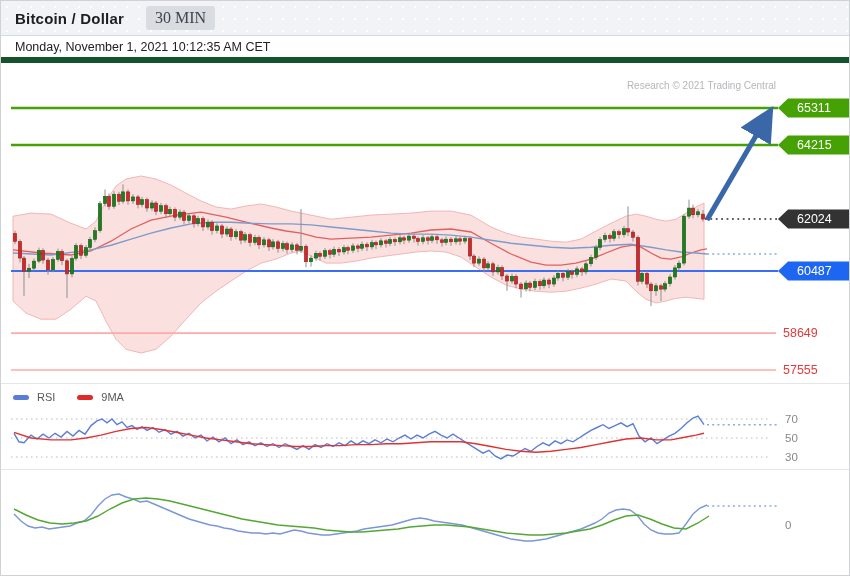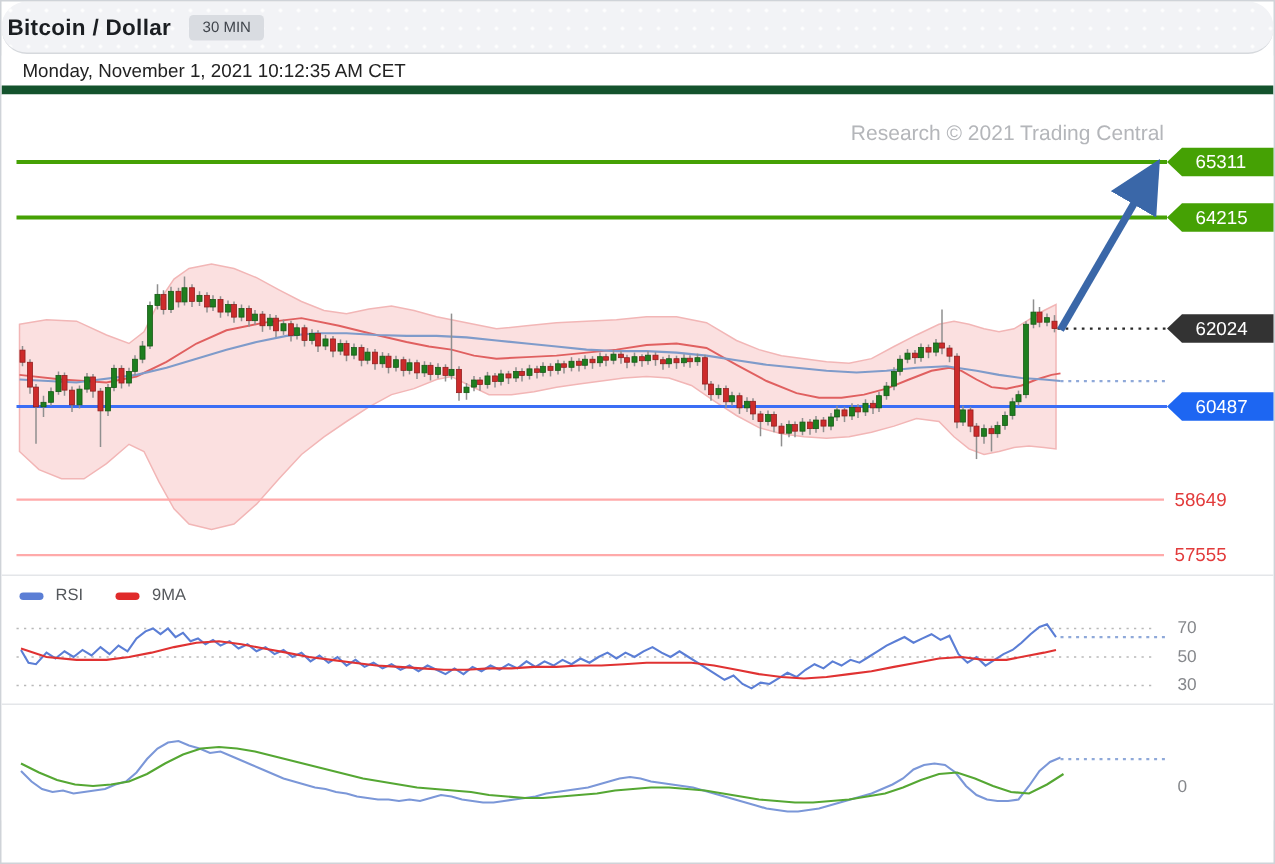--- a/index.html
+++ b/index.html
@@ -1,39 +1,39 @@
 <!DOCTYPE html>
 <html><head>
 <meta charset="utf-8">
 <style>
   html,body{margin:0;padding:0;background:#fff;}
   *{box-sizing:border-box;}
   body{font-family:"Liberation Sans", sans-serif; -webkit-font-smoothing:antialiased;}
   #card{position:relative;width:850px;height:576px;background:#ffffff;border:1px solid #cfd3d8;overflow:hidden;}
   .titlebar{position:absolute;left:0;top:0;width:100%;height:35px;background:#f2f3f6;
     background-image:radial-gradient(circle, rgba(255,255,255,0.9) 1px, transparent 1.3px);
-    background-size:12px 12px;border-bottom:1px solid #d6d9dd;display:flex;align-items:center;padding:0 4px;border-radius:17px;}
+    background-size:12px 12px;border-bottom:1px solid #d6d9dd;display:flex;align-items:center;padding:0 14px;}
   .title{font-size:15px;font-weight:bold;color:#1b1e22;letter-spacing:.2px;}
-  .badge{margin-left:12px;background:#d9dce1;color:#40454c;font-size:10px;padding:3px 9px;border-radius:3px;}
+  .badge{margin-left:22px;background:#d9dce1;color:#40454c;font-size:16px;padding:3px 9px;border-radius:3px;font-family:Liberation Serif, serif;}
   .datebar{position:absolute;left:0;top:36px;width:100%;height:26px;display:flex;align-items:center;padding:0 14px;border-bottom:6px solid #14532d;background:#fff;}
   .datetxt{font-size:12.5px;color:#222;}
   .panel{position:absolute;left:0;width:100%;background:#fff;}
   #main-chart{top:62px;height:320px;}
   #rsi-panel{top:382px;height:86px;border-top:1px solid #e4e6e9;}
   #macd-panel{top:468px;height:78px;border-top:1px solid #e4e6e9;}
   #xaxis{top:540px;height:36px;}
   .legend{position:absolute;left:12px;display:flex;align-items:center;gap:22px;z-index:5;}
   #main-legend{top:18px;}
   #rsi-legend{top:7px;}
   #macd-legend{top:7px;}
   .legend-item{display:flex;align-items:center;gap:8px;}
   .swatch{display:inline-block;width:16px;height:5px;border-radius:2.5px;}
   .legend-label{font-size:10.5px;color:#8b8d92;}
   #rsi-legend .legend-label, #macd-legend .legend-label{font-size:11px;color:#55585c;}
-  .attribution{position:absolute;top:17px;right:73px;font-size:14px;color:#b4b6ba;z-index:5;}
+  .attribution{position:absolute;top:17px;right:73px;font-size:10px;color:#b4b6ba;z-index:5;}
   svg{position:absolute;left:0;top:0;display:block;}
   svg text{font-family:"Liberation Sans", sans-serif;}
 </style>
 </head>
 <body>
 
 <div id="card">
   <div class="titlebar">
     <span class="title">Bitcoin / Dollar</span>
     <span class="badge">30 MIN</span>

